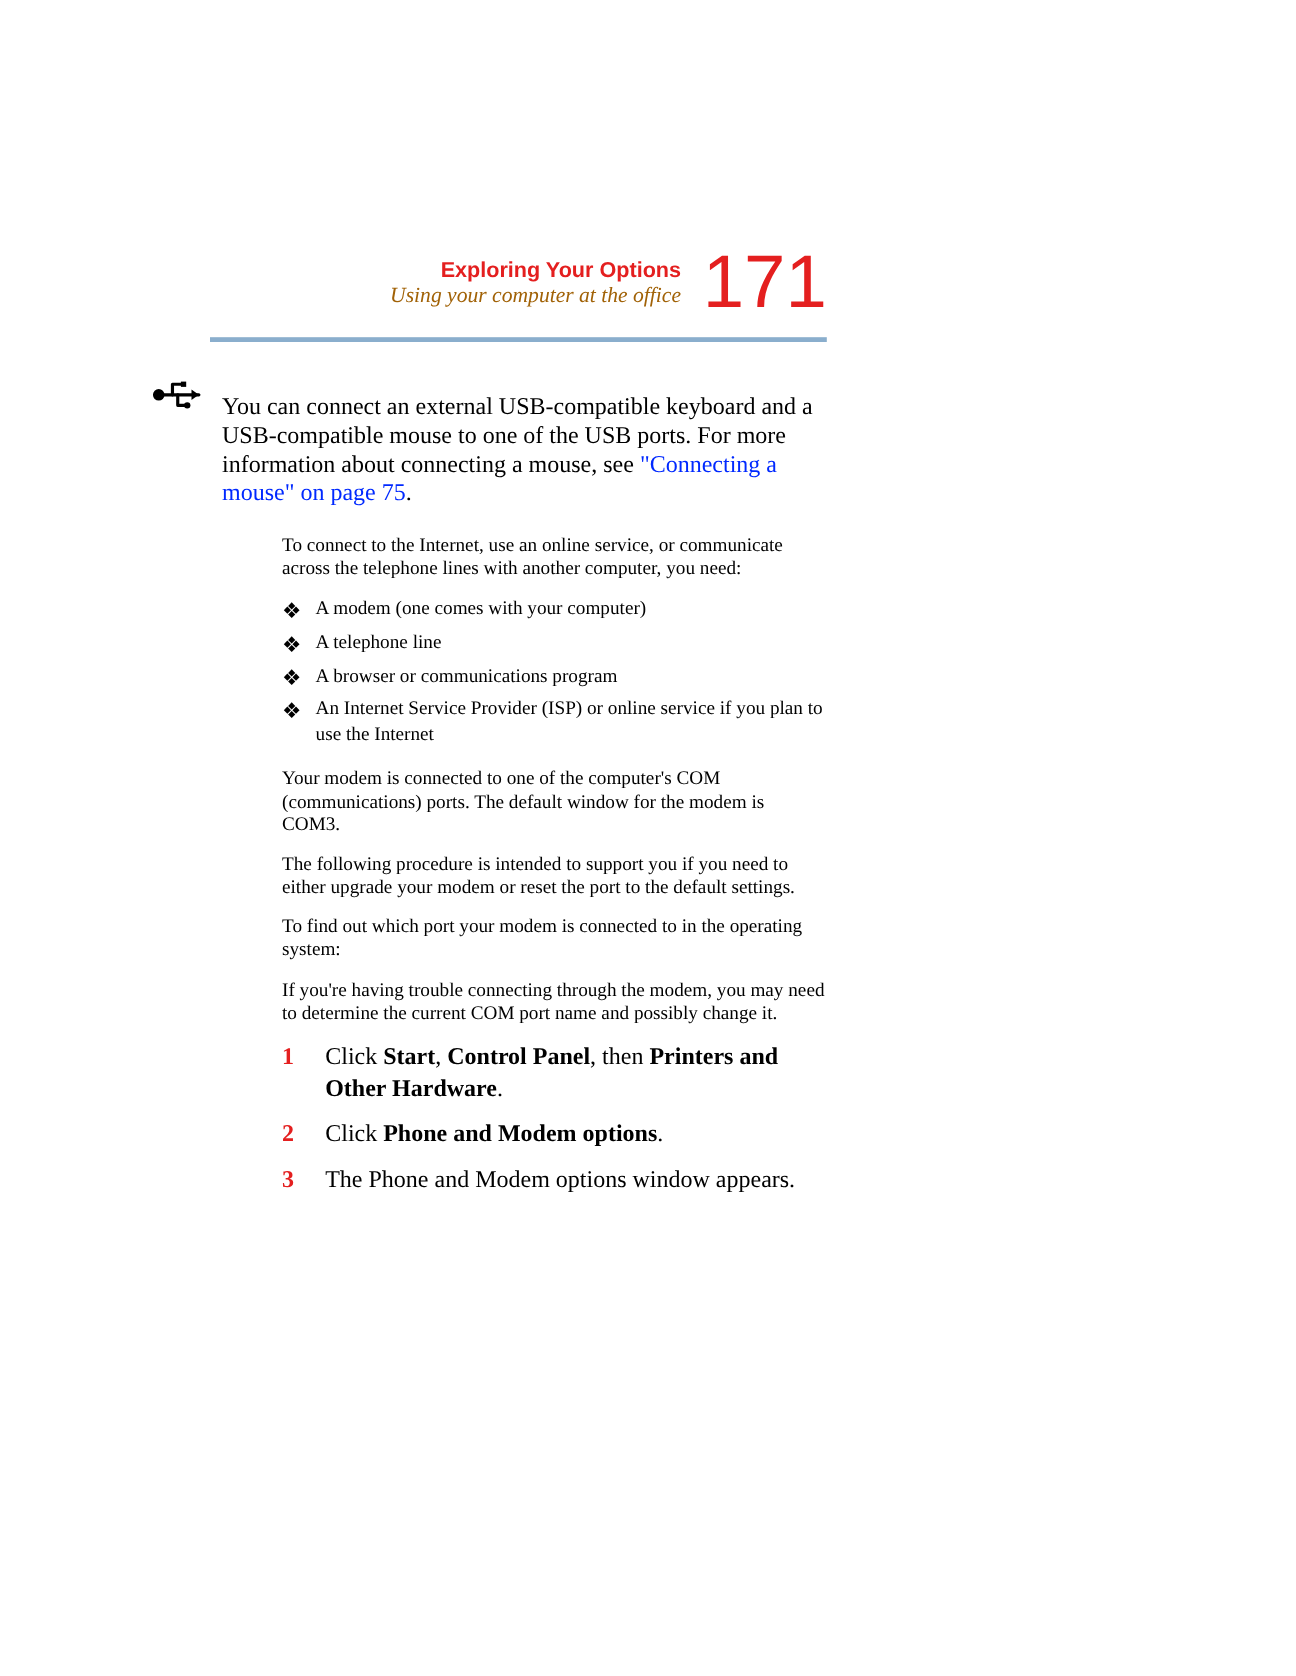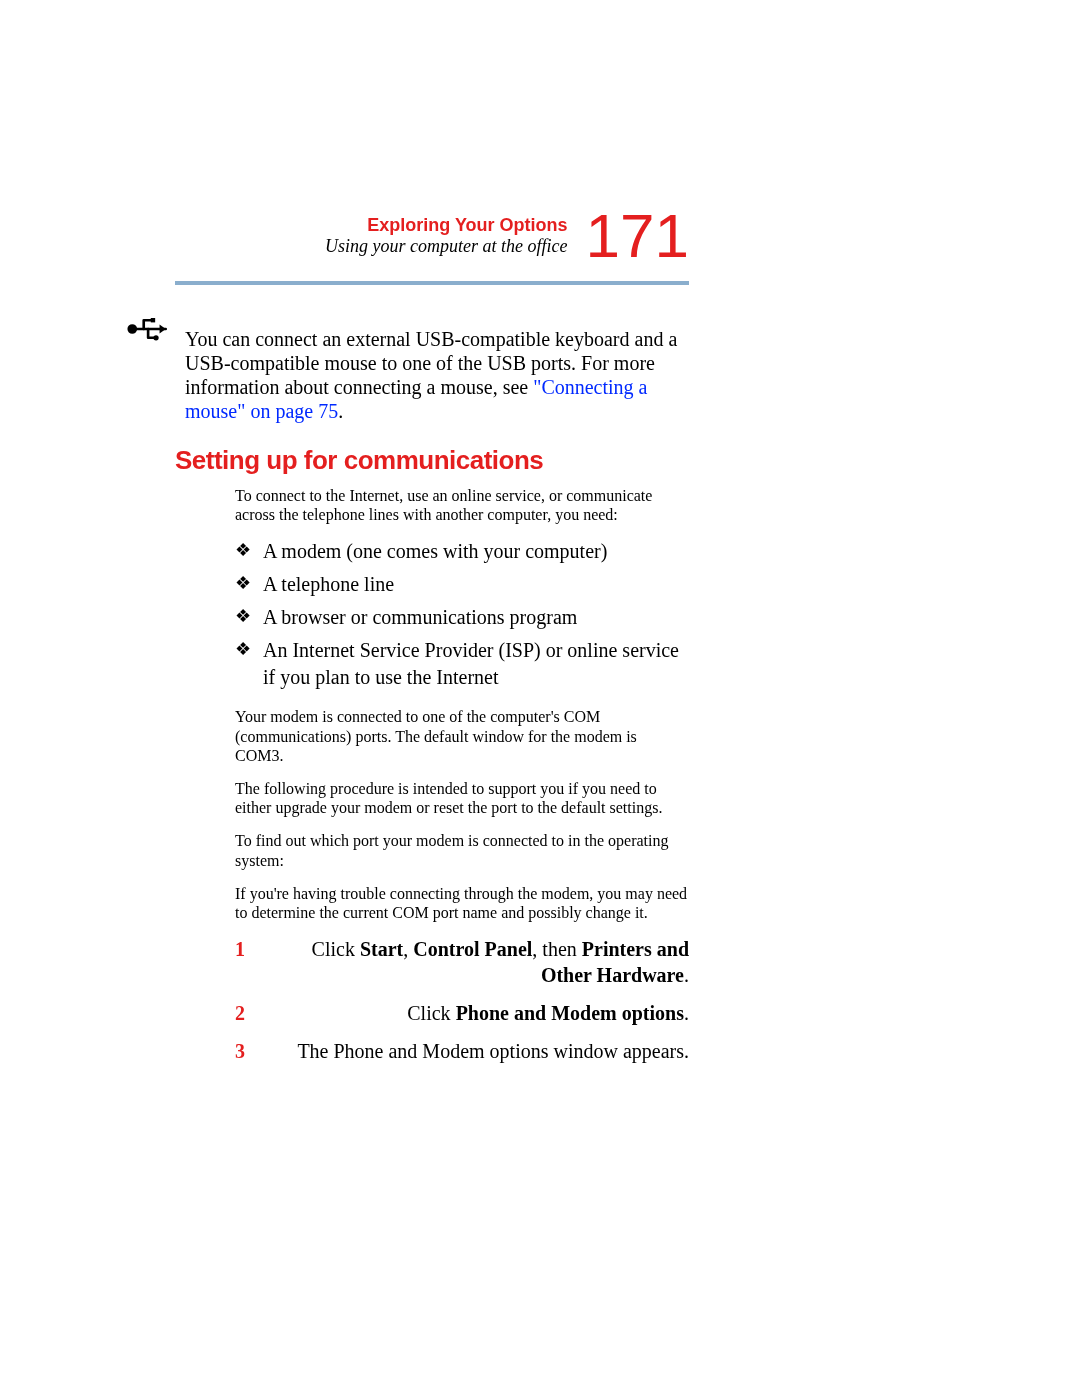--- a/index.html
+++ b/index.html
@@ -29,21 +29,21 @@
   }
   .chapter-title {
     font-family: Arial, Helvetica, sans-serif;
     font-weight: bold;
     color: #e41f1f;
     font-size: 18px;
   }
   .section-title {
     font-style: italic;
     font-size: 18px;
-    color: #000000;
+    color: #a16207;
     font-family: "Times New Roman", Times, serif;
     text-align: center;
   }
   .page-number {
     font-family: Arial, Helvetica, sans-serif;
     font-size: 62px;
     color: #e41f1f;
     font-weight: 400;
   }
   .rule {
@@ -83,21 +83,21 @@
   .indented {
     margin-left: 60px;
   }
   ul.diamond {
     margin: 10px 0 16px 0;
     padding-left: 28px;
     list-style: none;
   }
   ul.diamond li {
     position: relative;
-    font-size: 20px;
+    font-size: 16px;
     line-height: 1.35;
     margin-bottom: 6px;
     padding-left: 0;
   }
   ul.diamond li::before {
     content: "❖";
     position: absolute;
     left: -28px;
     top: 0;
     color: #000;
@@ -109,21 +109,20 @@
     list-style: none;
     counter-reset: step;
   }
   ol.num li {
     counter-increment: step;
     position: relative;
     font-size: 20px;
     line-height: 1.3;
     margin-bottom: 12px;
     padding-left: 36px;
-    text-align: right;
   }
   ol.num li::before {
     content: counter(step);
     position: absolute;
     left: 0;
     top: 0;
     color: #e41f1f;
     font-weight: bold;
     font-family: "Times New Roman", Times, serif;
     font-size: 20px;
@@ -162,21 +161,20 @@
           <path d="M48,50 L48,70 L62,70"></path>
           <circle cx="66" cy="70" r="6" fill="#000" stroke="none"></circle>
         </g>
       </svg>
     </div>
     <div class="body-text">
       <span>You can connect an external USB-compatible keyboard and a USB-compatible mouse to one of the USB ports. For more information about connecting a mouse, see </span><a href="#" class="link">"Connecting a mouse" on page 75</a><span>.</span>
     </div>
   </div>
 
-  <h2 class="red-heading">Setting up for communications</h2>
 
   <div class="indented">
     <p class="p">To connect to the Internet, use an online service, or communicate across the telephone lines with another computer, you need:</p>
     <ul class="diamond">
       <li>A modem (one comes with your computer)</li>
       <li>A telephone line</li>
       <li>A browser or communications program</li>
       <li>An Internet Service Provider (ISP) or online service if you plan to use the Internet</li>
     </ul>
   </div>

